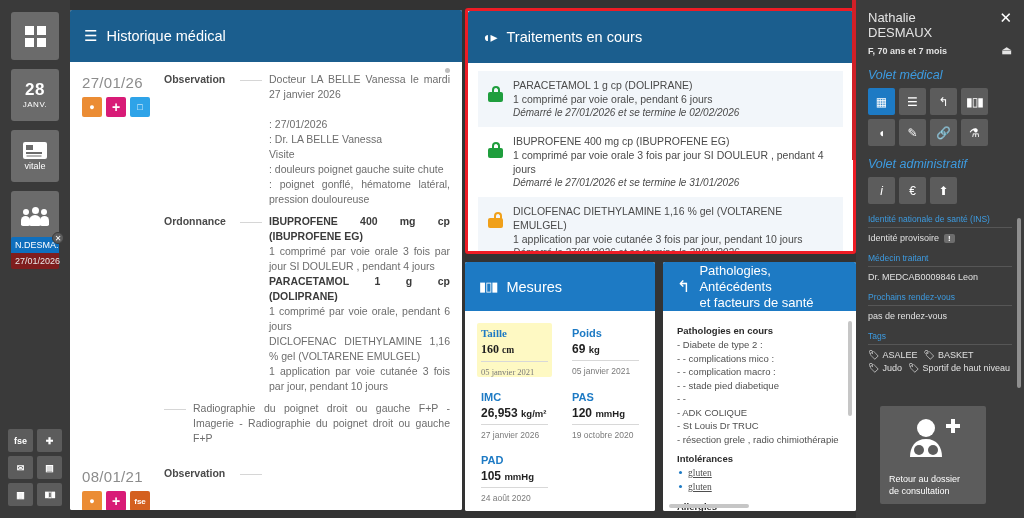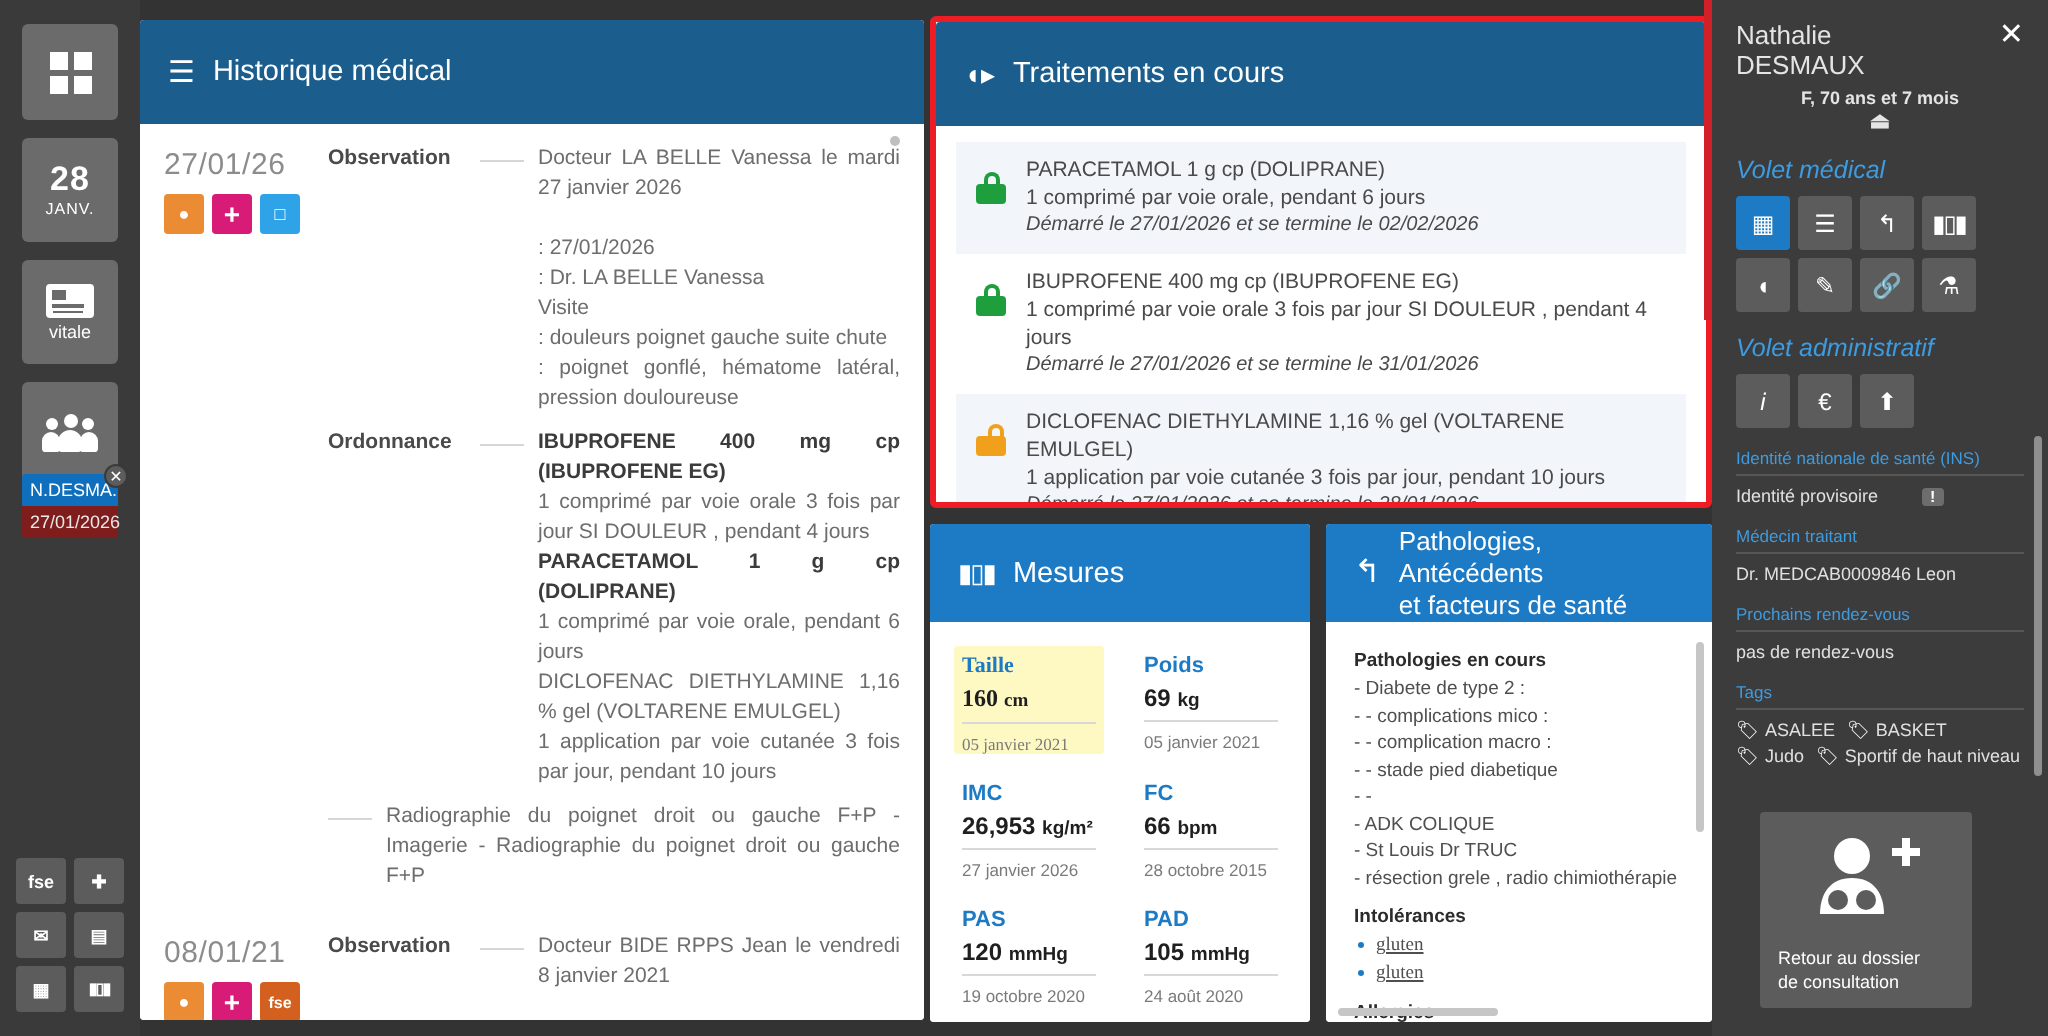--- a/index.html
+++ b/index.html
@@ -142,28 +142,28 @@
   .pa-bullet { font-size: 9.5px; color: #4f4f4f; line-height: 14px; padding-left: 11px; position: relative; }
   .pa-bullet::before { content:""; position:absolute; left:2px; top:5px; width:3px; height:3px; border-radius:50%; background:#1d7ac4; }
   .pa-bullet u { text-decoration: underline; font-family: Liberation Serif, serif; }
   .pa-vscroll { position:absolute; right:4px; top:10px; width:4px; height:95px; background:#c6c6c6; border-radius:2px; }
   .pa-hscroll { position:absolute; left:6px; bottom:3px; height:4px; width:80px; background:#c6c6c6; border-radius:2px; }
 
   
   .rightpane { position: absolute; right: 0; top: 0; width: 168px; height: 518px; background: #3c3c3c; padding: 10px 12px; }
   .rp-name { color: #e4e4e4; font-size: 13px; line-height: 15px; }
   .rp-close { position: absolute; right: 12px; top: 10px; color: #ffffff; font-size: 15px; cursor: pointer; line-height: 15px; }
-  .rp-sub { color: #e4e4e4; font-size: 9px; font-weight: bold; margin-top: 4px; display: flex; align-items: center; justify-content: space-between; flex-direction: column; }
+  .rp-sub { color: #e4e4e4; font-size: 9px; font-weight: bold; margin-top: 4px; display: flex; align-items: center; justify-content: space-between; }
   .rp-sec { color: #3d9be0; font-size: 12.5px; margin: 11px 0 6px 0; font-style: italic; }
   .rp-btns { display: flex; flex-wrap: wrap; gap: 4px; }
   .rp-btn { width: 27px; height: 27px; background: #5c5c5c; border-radius: 2px; color: #fff;
             display: flex; align-items: center; justify-content: center; font-size: 12px; cursor: pointer; }
   .rp-btn.active { background: #1d7ac4; }
   .rp-field-lbl { color: #3d9be0; font-size: 8.5px; margin-top: 10px; padding-bottom: 3px; border-bottom: 1px solid #565656; }
-  .rp-field-val { color: #e0e0e0; font-size: 9px; margin-top: 5px; display: flex; align-items: center; gap: 22px; }
+  .rp-field-val { color: #e0e0e0; font-size: 9px; margin-top: 5px; display: flex; align-items: center; gap: 5px; }
   .warn-badge { background: #6d6d6d; color: #fff; font-size: 8px; padding: 0px 4px; border-radius: 2px; font-weight: bold; }
   .rp-tags { display: flex; flex-wrap: wrap; gap: 3px 6px; margin-top: 5px; }
   .rp-tag { color: #e0e0e0; font-size: 9px; display: flex; align-items: center; gap: 3px; }
   .tag-g { color: #fff; font-size: 9px; }
   .rp-scroll { position: absolute; right: 3px; top: 218px; width: 4px; height: 170px; background: #8f8f8f; border-radius: 2px; }
   .rp-big-btn { position: absolute; left: 24px; bottom: 14px; width: 106px; height: 98px; background: #5c5c5c;
                 border-radius: 2px; color: #fff; cursor: pointer; display: flex; flex-direction: column;
                 align-items: center; justify-content: flex-end; padding-bottom: 7px; }
   .rp-big-ico { flex: 1; display: flex; align-items: center; justify-content: center; }
   .rp-big-lbl { font-size: 9px; line-height: 12px; align-self: flex-start; padding-left: 9px; }
@@ -283,21 +283,20 @@
                 <div class="chip chip-person">●</div>
                 <div class="chip chip-plus">+</div>
                 <div class="chip chip-fse">fse</div>
               </div>
             </div>
             <div class="hist-rows">
               <div class="hist-row">
                 <div class="hist-label">Observation</div>
                 <div class="hist-rule"></div>
                 <div class="hist-text">
-                  <div>Docteur BIDE RPPS Jean le vendredi 8 janvier 2021</div>
                   <div>&nbsp;</div>
                 </div>
               </div>
             </div>
           </div>
         </div>
     </div>
   </div>
 
   <div id="traitements-frame">
@@ -360,25 +359,20 @@
           </div>
           <div class="mes-cell">
             <div class="mes-key">Poids</div>
             <div class="mes-val"><span>69</span> <span class="unit">kg</span></div>
             <div class="mes-date">05 janvier 2021</div>
           </div>
           <div class="mes-cell">
             <div class="mes-key">IMC</div>
             <div class="mes-val"><span>26,953</span> <span class="unit">kg/m²</span></div>
             <div class="mes-date">27 janvier 2026</div>
-          </div>
-          <div class="mes-cell">
-            <div class="mes-key">FC</div>
-            <div class="mes-val"><span>66</span> <span class="unit">bpm</span></div>
-            <div class="mes-date">28 octobre 2015</div>
           </div>
           <div class="mes-cell">
             <div class="mes-key">PAS</div>
             <div class="mes-val"><span>120</span> <span class="unit">mmHg</span></div>
             <div class="mes-date">19 octobre 2020</div>
           </div>
           <div class="mes-cell">
             <div class="mes-key">PAD</div>
             <div class="mes-val"><span>105</span> <span class="unit">mmHg</span></div>
             <div class="mes-date">24 août 2020</div>

